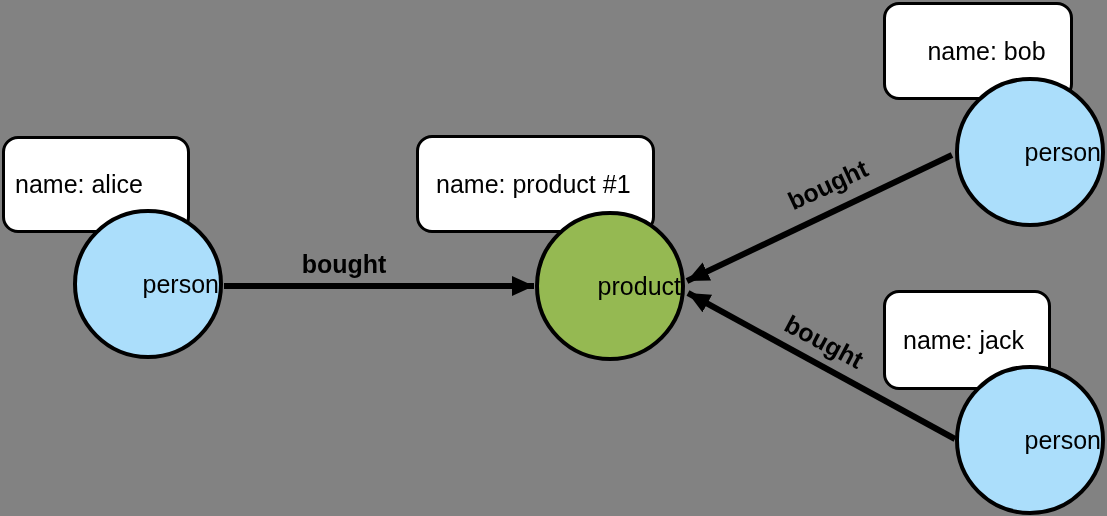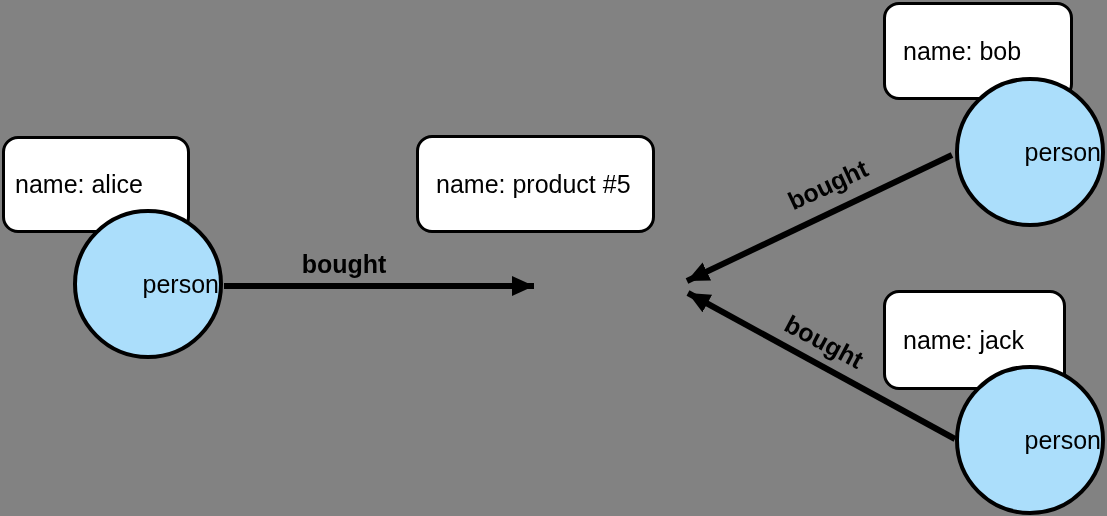--- a/index.html
+++ b/index.html
@@ -60,46 +60,49 @@
 </head>
 <body>
 
 <div class="canvas">
 
   <div class="prop-box" style="left:2px; top:136px; width:188px; height:97px;padding-left:10px;">
     <span>name: alice</span>
   </div>
 
   <div class="prop-box" style="left:416px; top:135px; width:239px; height:98px;">
-    <span>name: product #5</span>
+    <span>name: product #1</span>
   </div>
 
-  <div class="prop-box" style="left:883px; top:2px; width:190px; height:98px;">
+  <div class="prop-box" style="left:883px; top:2px; width:190px; height:98px;justify-content:center;">
     <span>name: bob</span>
   </div>
 
-  <div class="prop-box" style="left:883px; top:290px; width:183px; height:100px;">
+  <div class="prop-box" style="left:883px; top:290px; width:168px; height:100px;">
     <span>name: jack</span>
   </div>
 
   <svg class="edges-svg" width="1107" height="516" viewBox="0 0 1107 516">
     <defs>
       <marker id="arrowhead" markerUnits="userSpaceOnUse" markerWidth="26" markerHeight="22" refX="22" refY="10" orient="auto">
         <path d="M0,0 L22,10 L0,20 Z" fill="#000000"></path>
       </marker>
     </defs>
     <line x1="224" y1="286" x2="534" y2="286" stroke="#000000" stroke-width="6" marker-end="url(#arrowhead)"></line>
     <line x1="952" y1="155" x2="687" y2="281" stroke="#000000" stroke-width="6" marker-end="url(#arrowhead)"></line>
     <line x1="955" y1="439" x2="688" y2="293" stroke="#000000" stroke-width="6" marker-end="url(#arrowhead)"></line>
   </svg>
 
   <div class="node-circle node-person" style="left:73px; top:209px;">
     <span>person</span>
   </div>
 
+  <div class="node-circle node-product" style="left:535px; top:211px;">
+    <span>product</span>
+  </div>
 
   <div class="node-circle node-person" style="left:955px; top:77px;">
     <span>person</span>
   </div>
 
   <div class="node-circle node-person" style="left:955px; top:365px;">
     <span>person</span>
   </div>
 
   <div class="edge-label flat" style="left:344px; top:264px;">bought</div>

